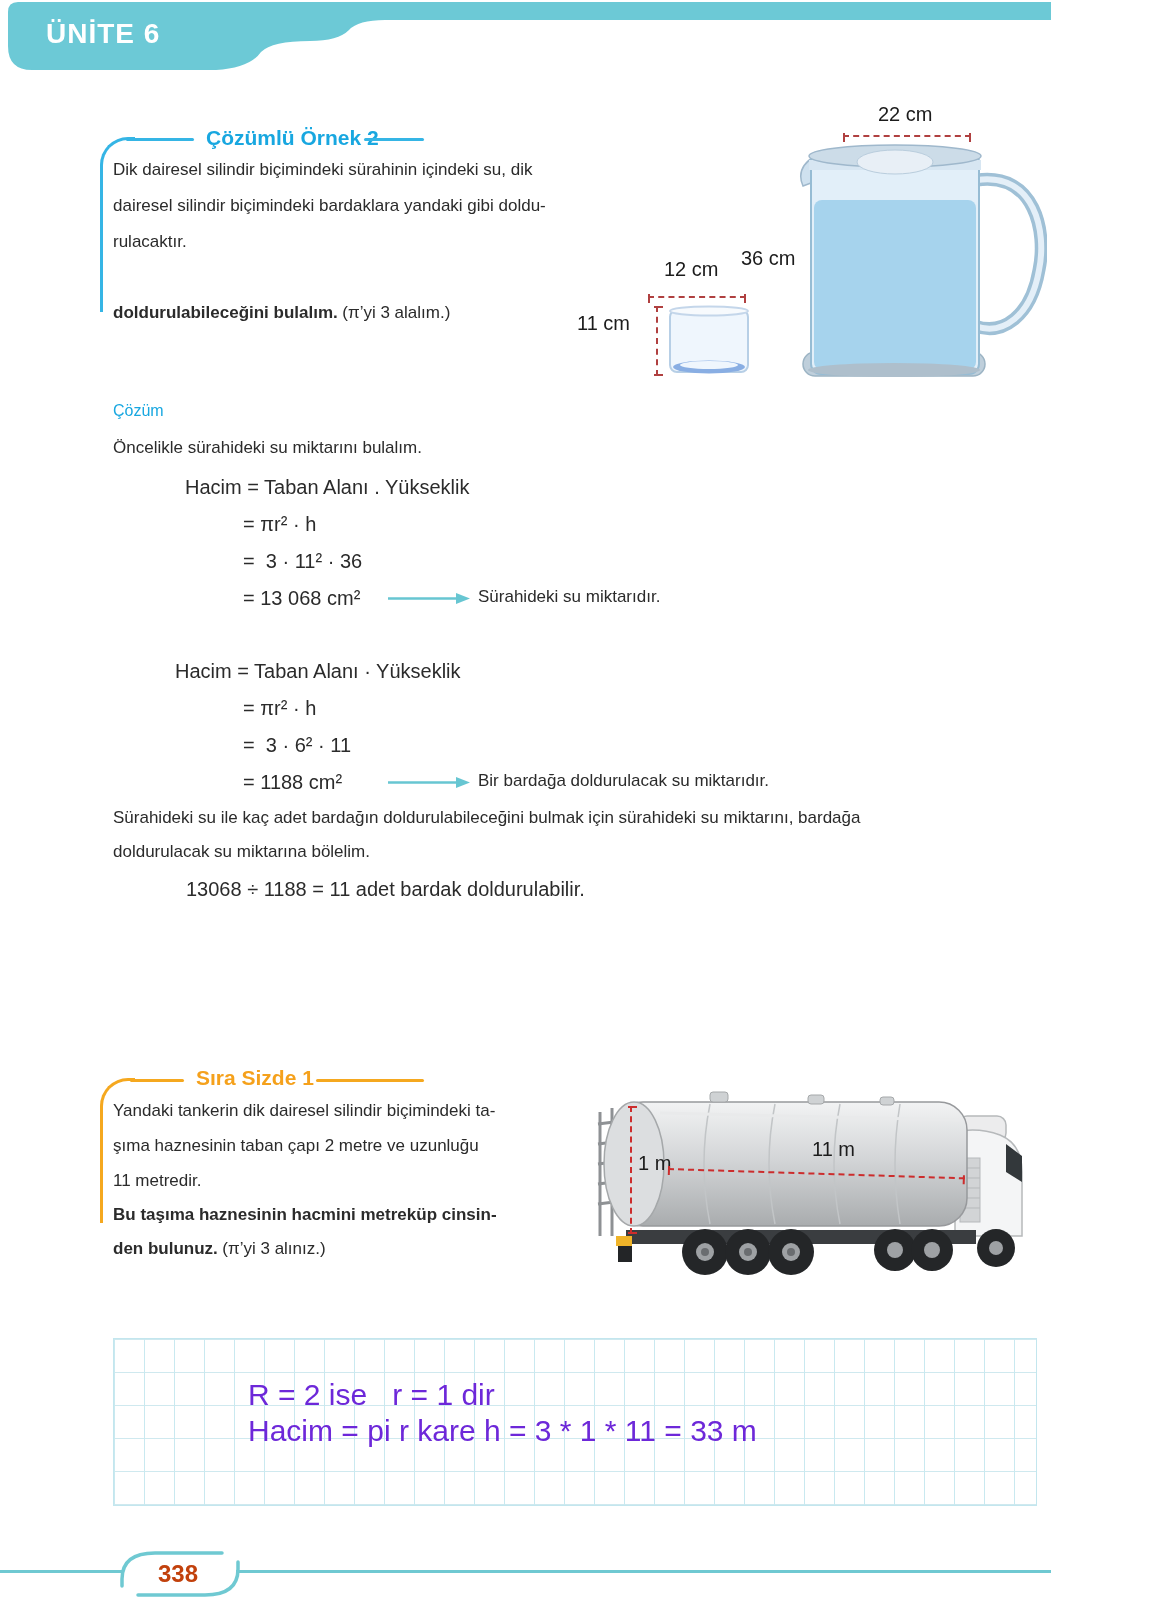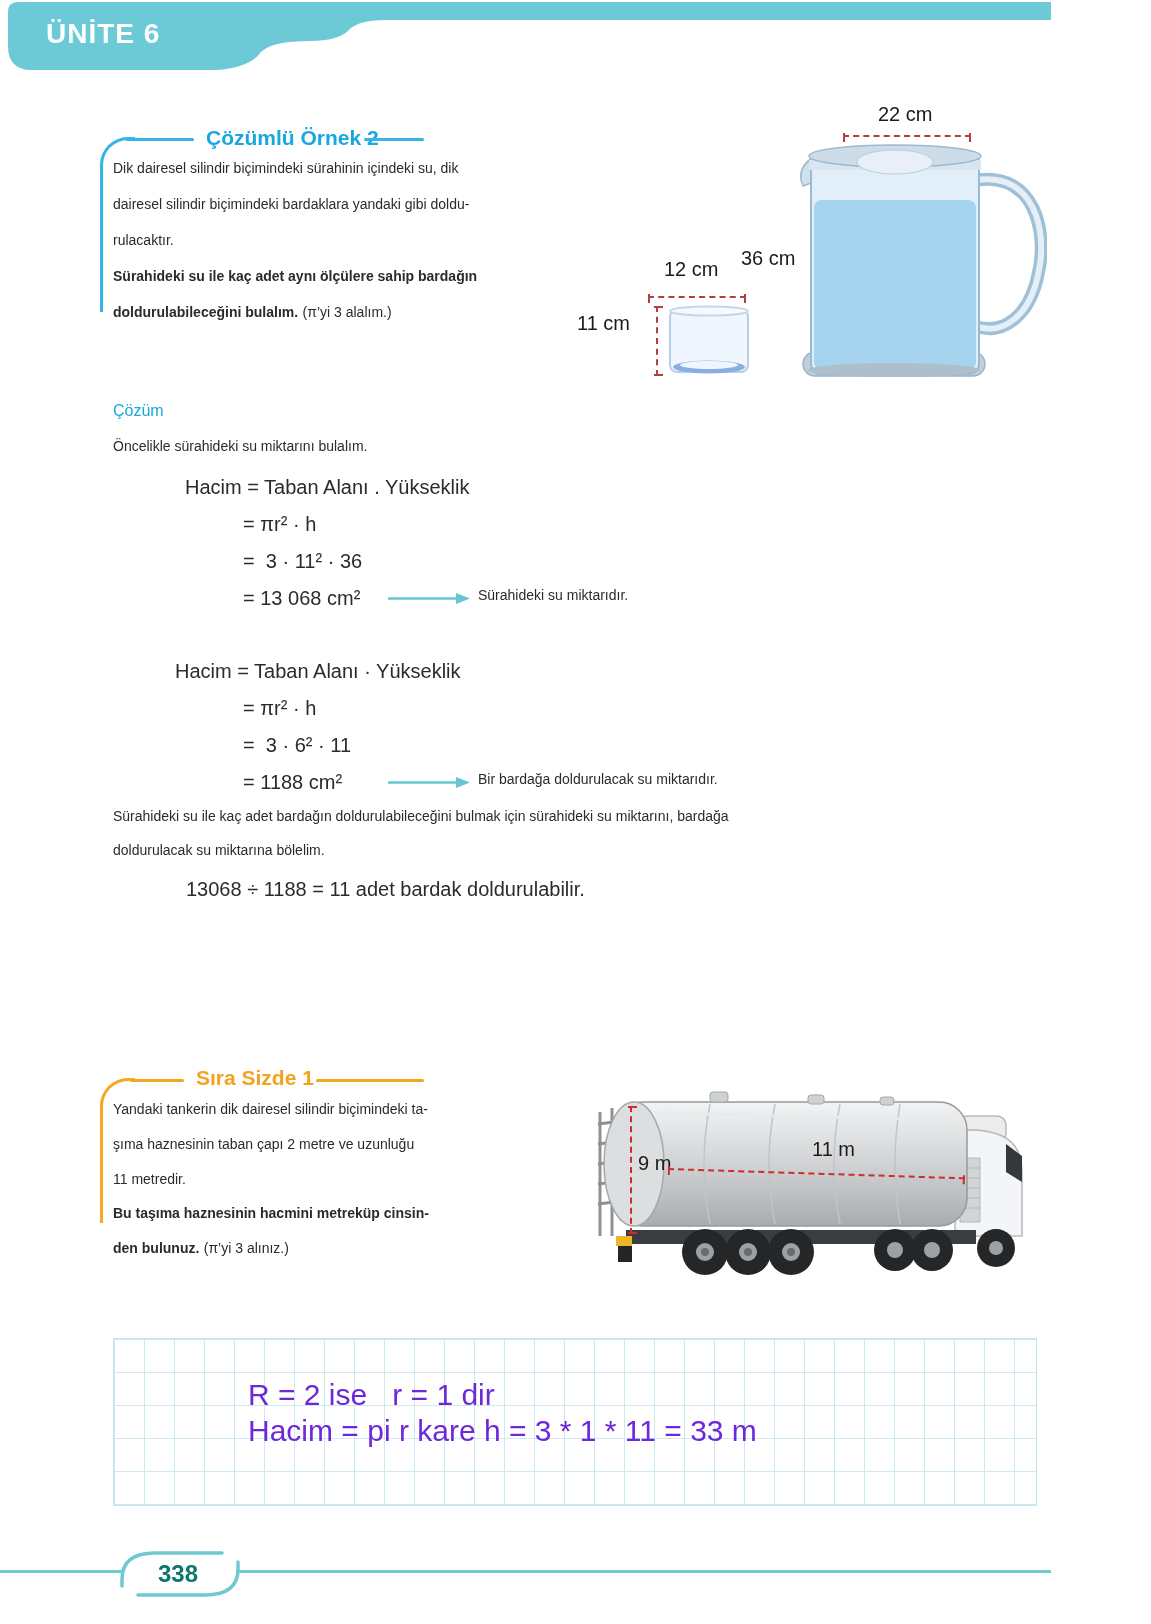--- a/index.html
+++ b/index.html
@@ -1,19 +1,19 @@
 <!DOCTYPE html>
 <html><head>
 <meta charset="utf-8">
 <style>
   html,body{margin:0;padding:0;background:#ffffff;}
   body{font-family:"Liberation Sans", sans-serif;}
   #page{position:relative;width:1051px;height:1624px;background:#fff;overflow:hidden;}
   .abs{position:absolute;}
-  .t{font-size:14px;color:#2b2b2b;white-space:pre;}
+  .t{font-size:17px;color:#2b2b2b;white-space:pre;}
   .bold{font-weight:bold;}
   .cyan-title{color:#18a7e0;font-weight:bold;font-size:21px;}
   .czm{color:#18a7e0;font-weight:normal;font-size:16px;}
   .orange-title{color:#f5a11c;font-weight:bold;font-size:21px;}
   .dash{height:3px;border-radius:2px;}
   .dash.cyan{background:#35b5e5;}
   .dash.orange{background:#f5a81f;}
   .bracket{border-left:3px solid;border-top:3px solid;border-top-left-radius:28px;}
   .bracket.cyan{border-color:#35b5e5;}
   .bracket.orange{border-color:#f5a81f;}
@@ -28,42 +28,41 @@
   .dim-v::before{top:0;} .dim-v::after{bottom:0;}
   .dim-label{font-size:20px;color:#1c1c1c;white-space:pre;}
   .grid-bg{
     background-image:
       repeating-linear-gradient(to right,#c9e9f0 0,#c9e9f0 1px,transparent 1px,transparent 30px),
       repeating-linear-gradient(to bottom,#cfe9ef 0,#cfe9ef 1px,transparent 1px,transparent 33px);
     border:1px solid #c3e6ee;
   }
   .note-red{color:#6d28d9;font-size:30px;white-space:pre;font-weight:500;}
   .footer-line{height:3px;background:#6fc9d2;}
-  .pgnum{font-size:24px;font-weight:bold;color:#0f766e;}
+  .pgnum{font-size:24px;font-weight:bold;color:#c2410c;}
   .unit-title{color:#fff;font-weight:bold;font-size:28px;letter-spacing:1px;white-space:pre;}
 </style>
 </head>
 <body>
 
 <div id="page">
 
   <svg class="abs" style="left:0;top:0;" width="1151" height="80" aria-hidden="true">
     <path d="M 18,2 H 1151 V 20 H 385 Q 358,20 349,30 Q 338,41 310,41 Q 272,41 261,52 Q 250,68 216,70 H 32 Q 8,70 8,46 V 12 Q 8,2 18,2 Z" fill="#6cc9d6"></path>
   </svg>
   <span class="abs unit-title" style="left:46px;top:18px;">ÜNİTE 6</span>
 
   <div class="abs bracket cyan" style="left:100px;top:137px;width:32px;height:172px;"></div>
   <div class="abs dash cyan" style="left:126px;top:138px;width:68px;"></div>
   <span class="abs cyan-title" style="left:206px;top:126px;">Çözümlü Örnek 2</span>
   <div class="abs dash cyan" style="left:364px;top:138px;width:60px;"></div>
 
   <span class="abs t" style="left:113px;top:160px;">Dik dairesel silindir biçimindeki sürahinin içindeki su, dik</span>
   <span class="abs t" style="left:113px;top:196px;">dairesel silindir biçimindeki bardaklara yandaki gibi doldu-</span>
   <span class="abs t" style="left:113px;top:232px;">rulacaktır.</span>
-  <span class="abs t bold" style="left:113px;top:268px;">Sürahideki su ile kaç adet aynı ölçülere sahip bardağın</span>
   <div class="abs" style="left:113px;top:303px;">
     <span class="t bold">doldurulabileceğini bulalım.</span>
     <span class="t">(π’yi 3 alalım.)</span>
   </div>
 
   <span class="abs dim-label" style="left:878px;top:103px;">22 cm</span>
   <div class="abs dim dim-h" style="left:843px;top:135px;width:128px;"></div>
   <span class="abs dim-label" style="left:741px;top:247px;">36 cm</span>
   <div class="abs dim dim-v" style="left:824px;top:192px;height:160px;"></div>
 
@@ -195,21 +194,21 @@
       <circle cx="335" cy="210" r="21" fill="#242628"></circle>
         <circle cx="335" cy="210" r="8" fill="#9ea1a4"></circle>
       <circle cx="372" cy="210" r="21" fill="#242628"></circle>
         <circle cx="372" cy="210" r="8" fill="#9ea1a4"></circle>
       <circle cx="436" cy="208" r="19" fill="#242628"></circle>
         <circle cx="436" cy="208" r="7" fill="#9ea1a4"></circle>
     </g>
   </svg>
 
   <div class="abs dim bright dim-v" style="left:630px;top:1106px;height:128px;"></div>
-  <span class="abs dim-label" style="left:638px;top:1152px;">9 m</span>
+  <span class="abs dim-label" style="left:638px;top:1152px;">1 m</span>
   <div class="abs dim bright dim-h" style="left:668px;top:1168px;width:297px;transform:rotate(1.8deg);transform-origin:left center;"></div>
   <span class="abs dim-label" style="left:812px;top:1138px;">11 m</span>
 
   <div class="abs grid-bg" style="left:113px;top:1338px;width:922px;height:166px;"></div>
   <span class="abs note-red" style="left:248px;top:1378px;">R = 2 ise   r = 1 dir</span>
   <span class="abs note-red" style="left:248px;top:1414px;">Hacim = pi r kare h = 3 * 1 * 11 = 33 m</span>
 
   <div class="abs footer-line" style="left:0;top:1570px;width:1151px;z-index:1;"></div>
   <svg class="abs" style="left:110px;top:1545px;z-index:2;" width="140" height="58" viewBox="0 0 140 58" aria-hidden="true">
     <rect x="14" y="7" width="112" height="44" fill="#ffffff"></rect>

